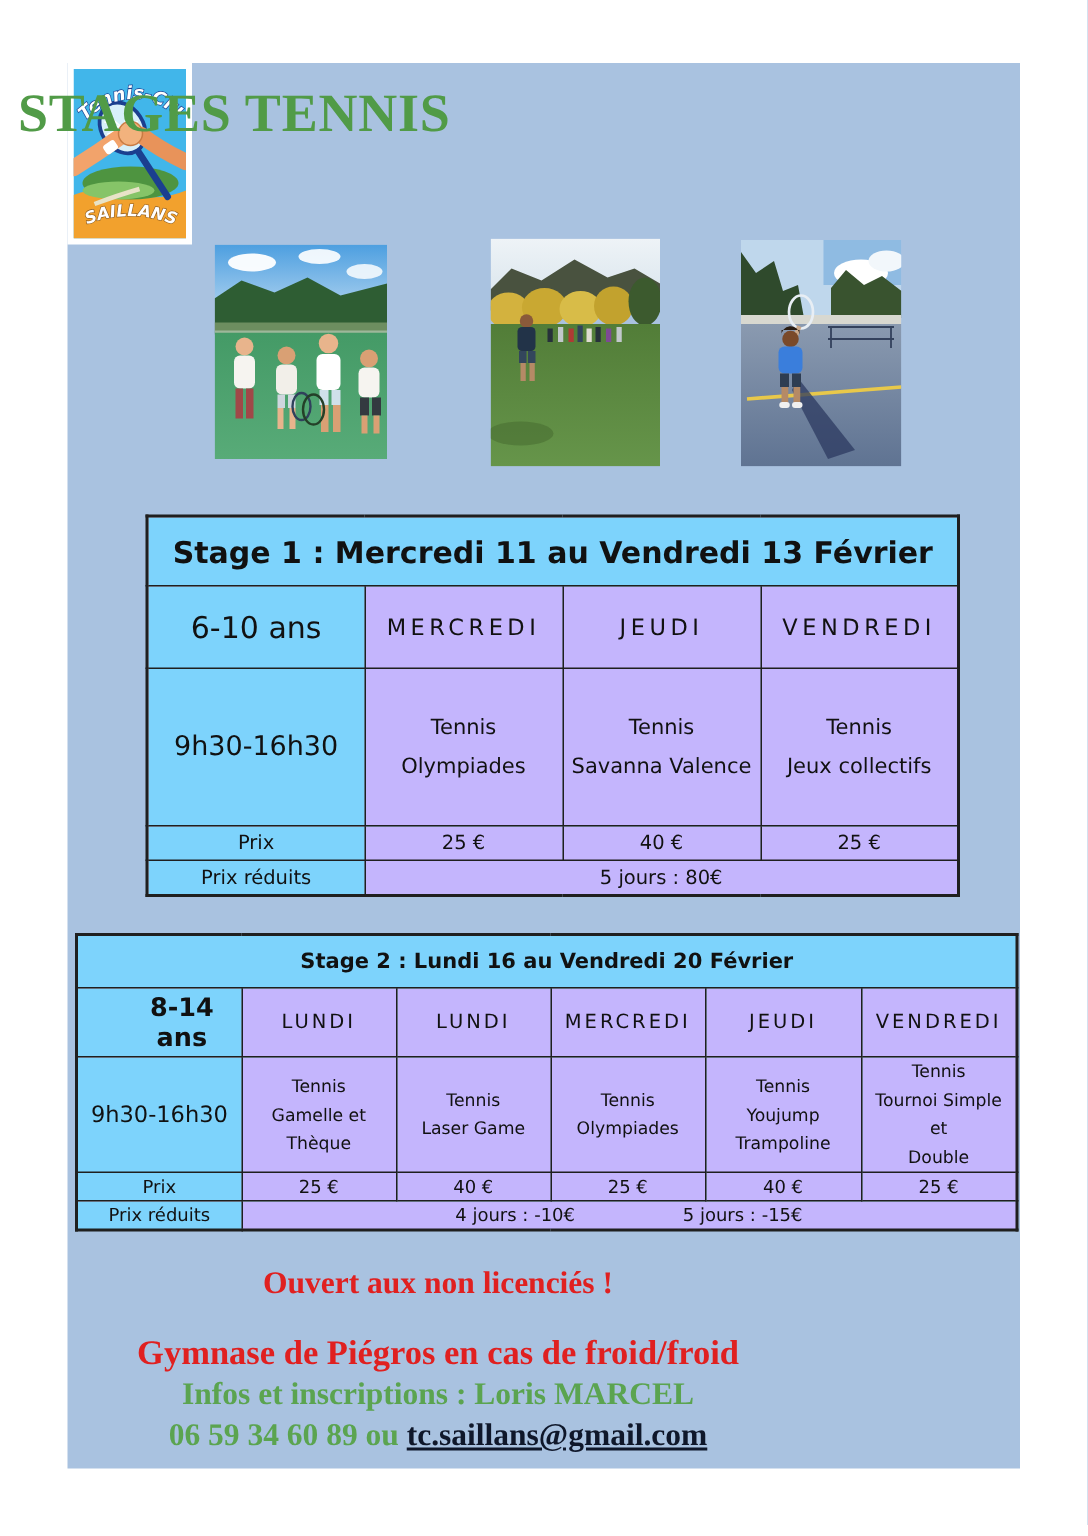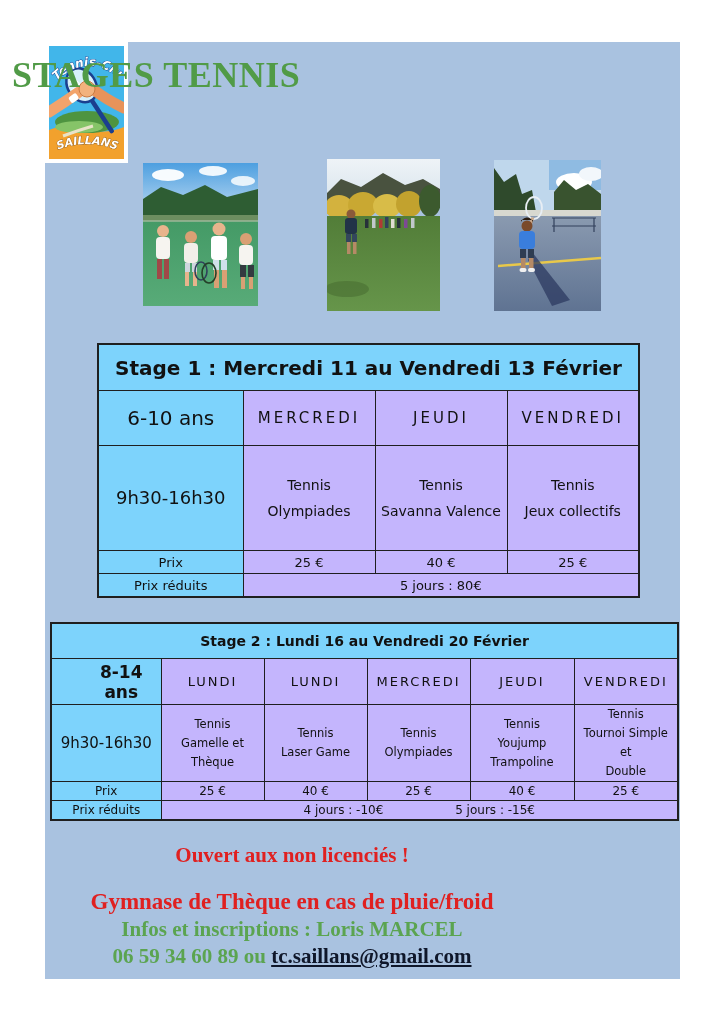--- a/index.html
+++ b/index.html
@@ -323,17 +323,17 @@
     <td class="green">Prix réduits</td>
     <td class="yellow" colspan="5">
       <span class="red-gap">4 jours : -10€</span>
       <span class="red-gap">5 jours : -15€</span>
     </td>
   </tr>
 </tbody>
   </table>
 
 <div class="footer-line f1">Ouvert aux non licenciés !</div>
-<div class="footer-line f2">Gymnase de Thèque en cas de pluie/froid</div>
+<div class="footer-line f2">Gymnase de Piégros en cas de froid/froid</div>
 <div class="footer-line f3">Infos et inscriptions : Loris MARCEL</div>
 <div class="footer-line f4">
   <span>06 59 34 60 89 ou </span><span class="email">tc.saillans@gmail.com</span>
 </div>
 
 </body></html>

